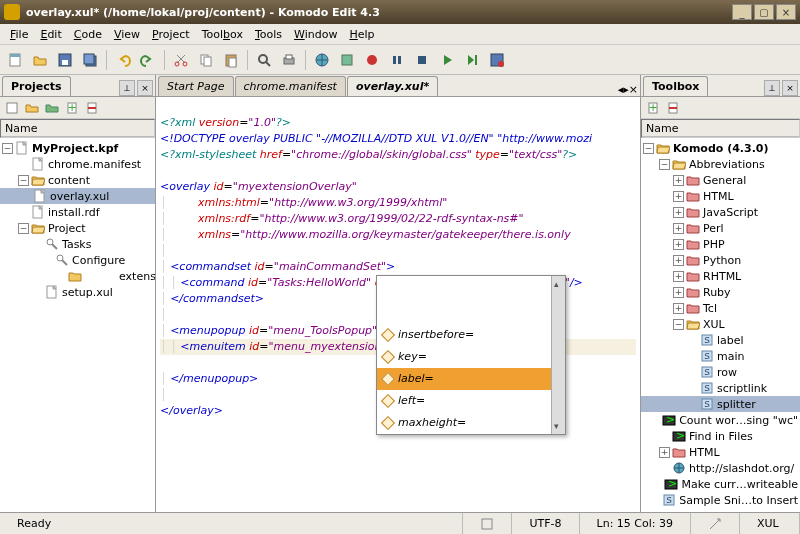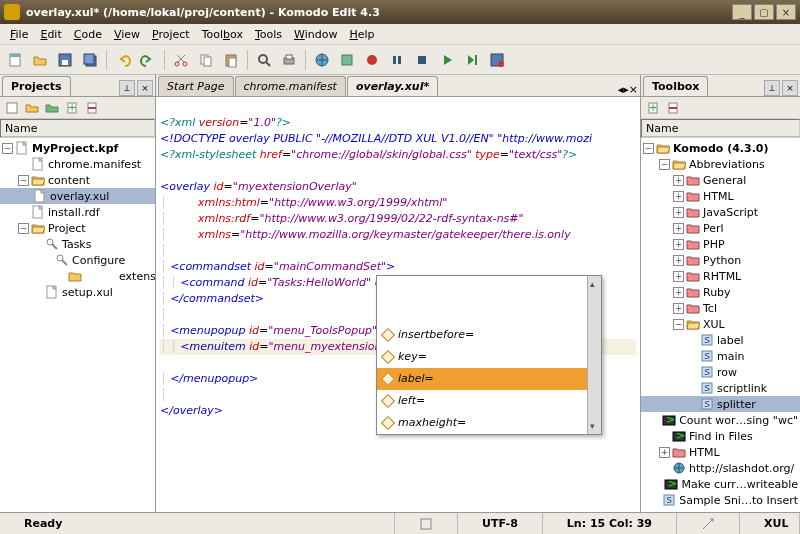--- a/index.html
+++ b/index.html
@@ -37,29 +37,29 @@
 .etab.active { background: #ede9e3; font-weight: bold; }
 .editor-tabs .spacer { flex: 1; }
 .editor { flex: 1; background: #fff; font-family: "DejaVu Sans Mono", monospace; font-size: 11px; padding: 2px 4px; position: relative; overflow: hidden; line-height: 16px; white-space: pre; }
 .ln { color: #000; }
 .kw { color: #0000cc; }
 .attr { color: #cc0000; }
 .str { color: #800080; }
 .pi { color: #008080; }
 .guide { color: #d0d0d0; }
 .highlight-line { background: #f5f0e0; display: block; }
-.autocomplete { position: absolute; left: 220px; top: 178px; width: 226px; background: #fff; border: 1px solid #888; box-shadow: 2px 2px 4px rgba(0,0,0,0.3); }
+.autocomplete { position: absolute; left: 220px; top: 178px; width: 190px; background: #fff; border: 1px solid #888; box-shadow: 2px 2px 4px rgba(0,0,0,0.3); }
 .ac-row { padding: 3px 6px; display: flex; align-items: center; gap: 5px; }
 .ac-row.sel { background: #f0a030; }
 .ac-icon { width: 10px; height: 10px; border: 1px solid #c08020; transform: rotate(45deg); background: #fff0d0; }
 .ac-scroll { position: absolute; right: 0; top: 0; bottom: 0; width: 14px; background: #ddd; border-left: 1px solid #aaa; }
 .ac-scroll::before { content: "▴"; position: absolute; top: 0; left: 2px; font-size: 9px; color: #555; }
 .ac-scroll::after { content: "▾"; position: absolute; bottom: 0; left: 2px; font-size: 9px; color: #555; }
 .statusbar { height: 22px; border-top: 1px solid #999; background: #ede9e3; display: flex; align-items: center; }
-.status-cell { padding: 0 24px; border-right: 1px solid #bbb; height: 100%; display: flex; align-items: center; font-weight: bold; }
+.status-cell { padding: 0 17px; border-right: 1px solid #bbb; height: 100%; display: flex; align-items: center; }
 .status-cell.wide { flex: 1; }
 .cursor { display: inline-block; width: 1px; height: 13px; background: #000; vertical-align: middle; animation: blink 1s infinite; }
 @keyframes blink { 50% { opacity: 0; } }
 svg { display: block; }
 </style>
 </head>
 <body>
 
 <div class="titlebar">
   <div class="app-icon"></div>

